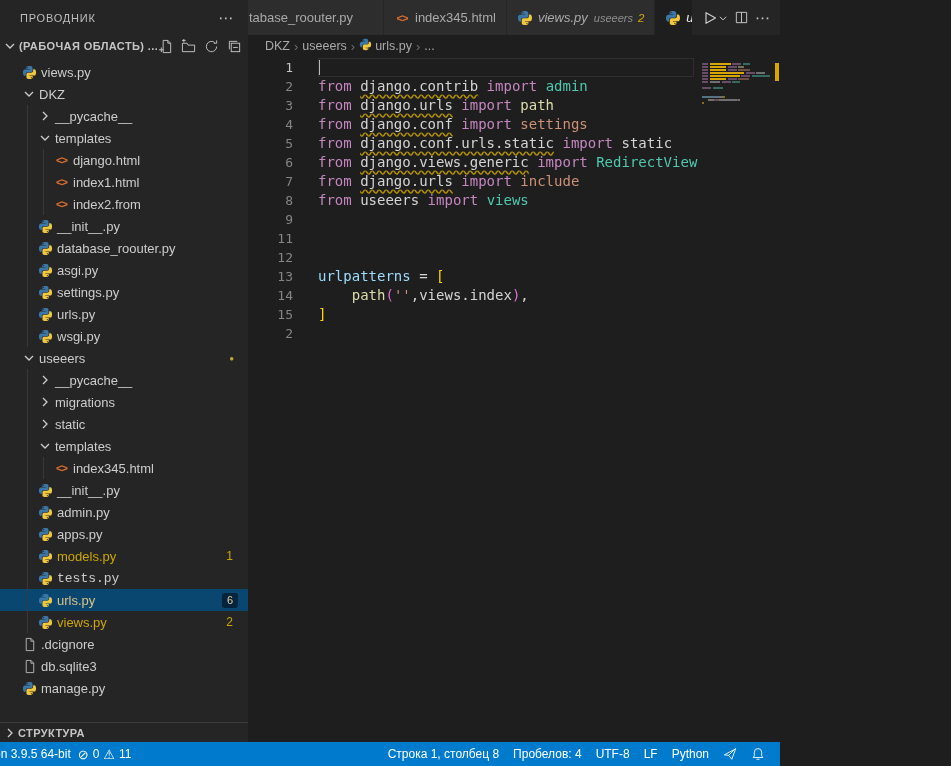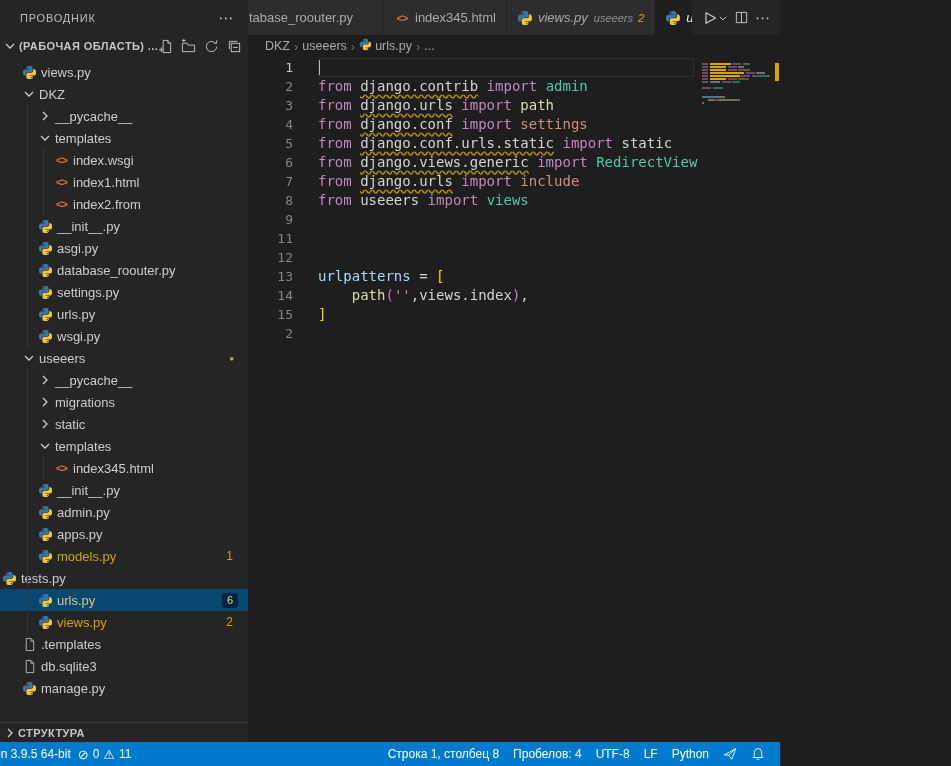--- a/index.html
+++ b/index.html
@@ -155,21 +155,21 @@
               </svg>
             </span>
             <span class="rlabel">templates</span>
           </div>
           <div class="row" style="padding-left: 52px;">
             <i class="guide" style="left: 27px;"></i>
             <i class="guide" style="left: 43px;"></i>
             <span class="ficon">
               <span style="color:#e0702f;font-weight:700;font-size:11px;letter-spacing:-1px">&lt;&gt;</span>
             </span>
-            <span class="rlabel">index.wsgi</span>
+            <span class="rlabel">django.html</span>
           </div>
           <div class="row" style="padding-left: 52px;">
             <i class="guide" style="left: 27px;"></i>
             <i class="guide" style="left: 43px;"></i>
             <span class="ficon">
               <span style="color:#e0702f;font-weight:700;font-size:11px;letter-spacing:-1px">&lt;&gt;</span>
             </span>
             <span class="rlabel">index1.html</span>
           </div>
           <div class="row" style="padding-left: 52px;">
@@ -191,31 +191,31 @@
             <span class="rlabel">__init__.py</span>
           </div>
           <div class="row" style="padding-left: 36px;">
             <i class="guide" style="left: 27px;"></i>
             <span class="ficon">
               <svg width="16" height="16" viewBox="0 0 32 32">
                 <path fill="#3a76a8" d="M15.9 2c-7.1 0-6.7 3.1-6.7 3.1v3.3h6.9v1H6.4S2 8.9 2 16.1 5.9 23 5.9 23h2.3v-3.4s-.1-3.9 3.9-3.9h6.7s3.7.1 3.7-3.6V6.1S23.1 2 15.9 2zm-3.8 2.1a1.25 1.25 0 1 1 0 2.5 1.25 1.25 0 0 1 0-2.5z"></path>
                 <path fill="#f1c83c" d="M16.1 30c7.1 0 6.7-3.1 6.7-3.1v-3.3h-6.9v-1h9.7s4.4.6 4.4-6.7c0-7.1-3.9-6.9-3.9-6.9h-2.3v3.4s.1 3.9-3.9 3.9h-6.7s-3.7-.1-3.7 3.6v6S8.9 30 16.1 30zm3.8-2.1a1.25 1.25 0 1 1 0-2.5 1.25 1.25 0 0 1 0 2.5z"></path>
               </svg>
             </span>
+            <span class="rlabel">database_roouter.py</span>
+          </div>
+          <div class="row" style="padding-left: 36px;">
+            <i class="guide" style="left: 27px;"></i>
+            <span class="ficon">
+              <svg width="16" height="16" viewBox="0 0 32 32">
+                <path fill="#3a76a8" d="M15.9 2c-7.1 0-6.7 3.1-6.7 3.1v3.3h6.9v1H6.4S2 8.9 2 16.1 5.9 23 5.9 23h2.3v-3.4s-.1-3.9 3.9-3.9h6.7s3.7.1 3.7-3.6V6.1S23.1 2 15.9 2zm-3.8 2.1a1.25 1.25 0 1 1 0 2.5 1.25 1.25 0 0 1 0-2.5z"></path>
+                <path fill="#f1c83c" d="M16.1 30c7.1 0 6.7-3.1 6.7-3.1v-3.3h-6.9v-1h9.7s4.4.6 4.4-6.7c0-7.1-3.9-6.9-3.9-6.9h-2.3v3.4s.1 3.9-3.9 3.9h-6.7s-3.7-.1-3.7 3.6v6S8.9 30 16.1 30zm3.8-2.1a1.25 1.25 0 1 1 0-2.5 1.25 1.25 0 0 1 0 2.5z"></path>
+              </svg>
+            </span>
             <span class="rlabel">asgi.py</span>
-          </div>
-          <div class="row" style="padding-left: 36px;">
-            <i class="guide" style="left: 27px;"></i>
-            <span class="ficon">
-              <svg width="16" height="16" viewBox="0 0 32 32">
-                <path fill="#3a76a8" d="M15.9 2c-7.1 0-6.7 3.1-6.7 3.1v3.3h6.9v1H6.4S2 8.9 2 16.1 5.9 23 5.9 23h2.3v-3.4s-.1-3.9 3.9-3.9h6.7s3.7.1 3.7-3.6V6.1S23.1 2 15.9 2zm-3.8 2.1a1.25 1.25 0 1 1 0 2.5 1.25 1.25 0 0 1 0-2.5z"></path>
-                <path fill="#f1c83c" d="M16.1 30c7.1 0 6.7-3.1 6.7-3.1v-3.3h-6.9v-1h9.7s4.4.6 4.4-6.7c0-7.1-3.9-6.9-3.9-6.9h-2.3v3.4s.1 3.9-3.9 3.9h-6.7s-3.7-.1-3.7 3.6v6S8.9 30 16.1 30zm3.8-2.1a1.25 1.25 0 1 1 0-2.5 1.25 1.25 0 0 1 0 2.5z"></path>
-              </svg>
-            </span>
-            <span class="rlabel">database_roouter.py</span>
           </div>
           <div class="row" style="padding-left: 36px;">
             <i class="guide" style="left: 27px;"></i>
             <span class="ficon">
               <svg width="16" height="16" viewBox="0 0 32 32">
                 <path fill="#3a76a8" d="M15.9 2c-7.1 0-6.7 3.1-6.7 3.1v3.3h6.9v1H6.4S2 8.9 2 16.1 5.9 23 5.9 23h2.3v-3.4s-.1-3.9 3.9-3.9h6.7s3.7.1 3.7-3.6V6.1S23.1 2 15.9 2zm-3.8 2.1a1.25 1.25 0 1 1 0 2.5 1.25 1.25 0 0 1 0-2.5z"></path>
                 <path fill="#f1c83c" d="M16.1 30c7.1 0 6.7-3.1 6.7-3.1v-3.3h-6.9v-1h9.7s4.4.6 4.4-6.7c0-7.1-3.9-6.9-3.9-6.9h-2.3v3.4s.1 3.9-3.9 3.9h-6.7s-3.7-.1-3.7 3.6v6S8.9 30 16.1 30zm3.8-2.1a1.25 1.25 0 1 1 0-2.5 1.25 1.25 0 0 1 0 2.5z"></path>
               </svg>
             </span>
             <span class="rlabel">settings.py</span>
@@ -327,21 +327,21 @@
             <i class="guide" style="left: 27px;"></i>
             <span class="ficon">
               <svg width="16" height="16" viewBox="0 0 32 32">
                 <path fill="#3a76a8" d="M15.9 2c-7.1 0-6.7 3.1-6.7 3.1v3.3h6.9v1H6.4S2 8.9 2 16.1 5.9 23 5.9 23h2.3v-3.4s-.1-3.9 3.9-3.9h6.7s3.7.1 3.7-3.6V6.1S23.1 2 15.9 2zm-3.8 2.1a1.25 1.25 0 1 1 0 2.5 1.25 1.25 0 0 1 0-2.5z"></path>
                 <path fill="#f1c83c" d="M16.1 30c7.1 0 6.7-3.1 6.7-3.1v-3.3h-6.9v-1h9.7s4.4.6 4.4-6.7c0-7.1-3.9-6.9-3.9-6.9h-2.3v3.4s.1 3.9-3.9 3.9h-6.7s-3.7-.1-3.7 3.6v6S8.9 30 16.1 30zm3.8-2.1a1.25 1.25 0 1 1 0-2.5 1.25 1.25 0 0 1 0 2.5z"></path>
               </svg>
             </span>
             <span class="rlabel warn">models.py</span>
             <span class="badge">1</span>
           </div>
-          <div class="row" style="">
+          <div class="row" style="padding-left: 36px; font-family: Liberation Mono, monospace;">
             <i class="guide" style="left: 27px;"></i>
             <span class="ficon">
               <svg width="16" height="16" viewBox="0 0 32 32">
                 <path fill="#3a76a8" d="M15.9 2c-7.1 0-6.7 3.1-6.7 3.1v3.3h6.9v1H6.4S2 8.9 2 16.1 5.9 23 5.9 23h2.3v-3.4s-.1-3.9 3.9-3.9h6.7s3.7.1 3.7-3.6V6.1S23.1 2 15.9 2zm-3.8 2.1a1.25 1.25 0 1 1 0 2.5 1.25 1.25 0 0 1 0-2.5z"></path>
                 <path fill="#f1c83c" d="M16.1 30c7.1 0 6.7-3.1 6.7-3.1v-3.3h-6.9v-1h9.7s4.4.6 4.4-6.7c0-7.1-3.9-6.9-3.9-6.9h-2.3v3.4s.1 3.9-3.9 3.9h-6.7s-3.7-.1-3.7 3.6v6S8.9 30 16.1 30zm3.8-2.1a1.25 1.25 0 1 1 0-2.5 1.25 1.25 0 0 1 0 2.5z"></path>
               </svg>
             </span>
             <span class="rlabel">tests.py</span>
           </div>
           <div class="row selected" style="padding-left: 36px;">
@@ -366,21 +366,21 @@
             <span class="rlabel warn">views.py</span>
             <span class="badge">2</span>
           </div>
           <div class="row" style="padding-left: 20px;">
             <span class="ficon">
               <svg width="14" height="14" viewBox="0 0 16 16">
                 <path fill="none" stroke="#b8b8b8" d="M4.5 1.5h5l3 3v10h-8z"></path>
                 <path fill="none" stroke="#b8b8b8" d="M9.5 1.5v3h3"></path>
               </svg>
             </span>
-            <span class="rlabel">.templates</span>
+            <span class="rlabel">.dcignore</span>
           </div>
           <div class="row" style="padding-left: 20px;">
             <span class="ficon">
               <svg width="14" height="14" viewBox="0 0 16 16">
                 <path fill="none" stroke="#b8b8b8" d="M4.5 1.5h5l3 3v10h-8z"></path>
                 <path fill="none" stroke="#b8b8b8" d="M9.5 1.5v3h3"></path>
               </svg>
             </span>
             <span class="rlabel">db.sqlite3</span>
           </div>

